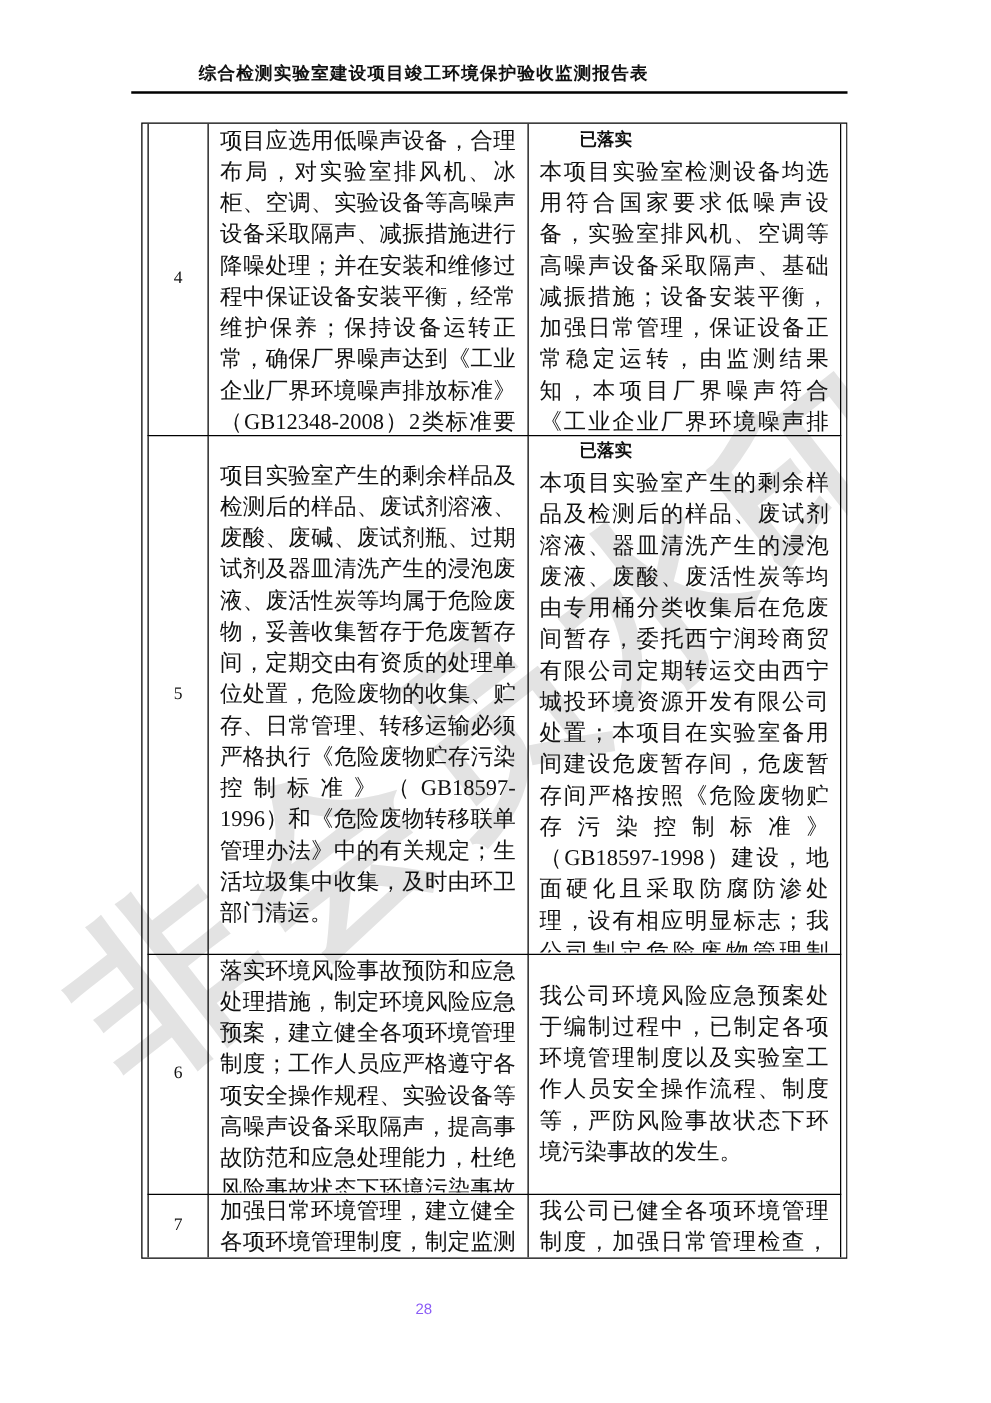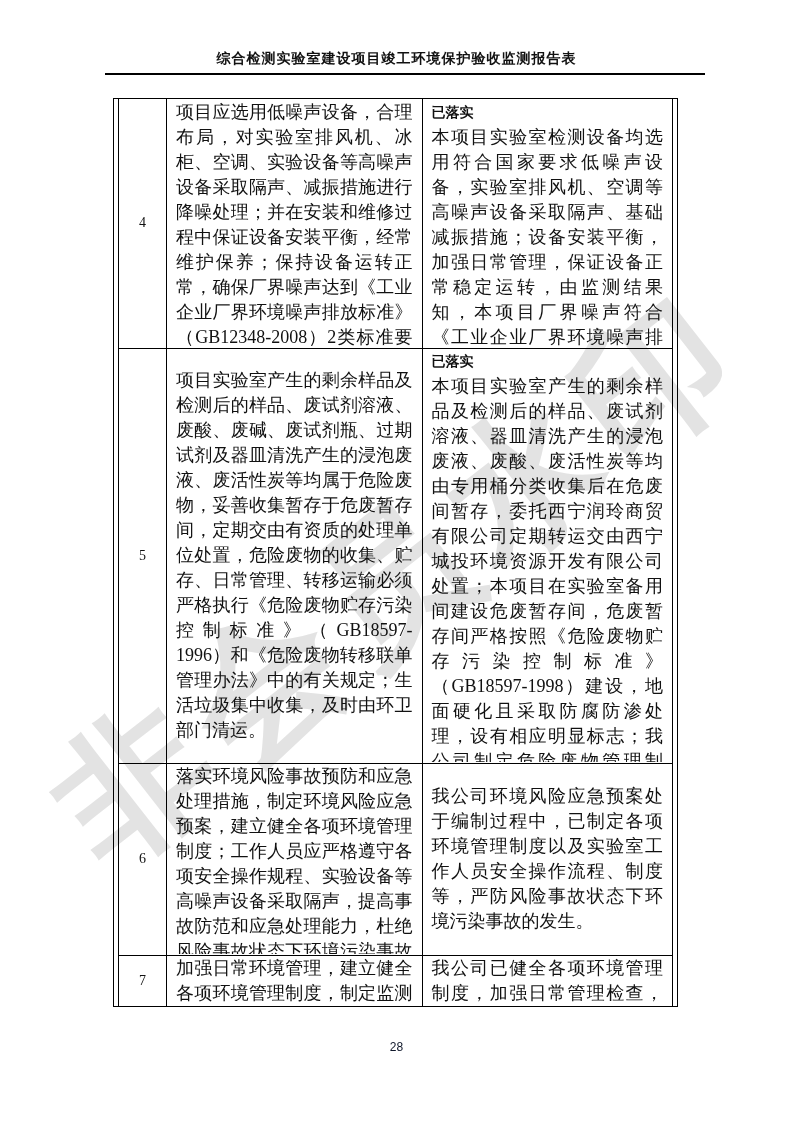--- a/index.html
+++ b/index.html
@@ -1,19 +1,19 @@
 <!DOCTYPE html>
 <html><head>
 <meta charset="utf-8">
 <style>
   * { margin: 0; padding: 0; box-sizing: border-box; }
   html, body { width: 793px; height: 1122px; background: #ffffff; position: relative;
     font-family: "Liberation Serif", "DejaVu Serif", serif; color: #111; }
 
-  .page { position: absolute; inset: 0; width: 793px; height: 1122px; background: #fff; overflow: hidden; }
+  .page { position: absolute; inset: 0; width: 678px; height: 1122px; background: #fff; overflow: hidden; }
 
   .doc-title { position: absolute; top: 50px; left: 0; width: 100%; text-align: center;
     font-size: 14px; font-weight: bold; letter-spacing: 1px; z-index: 2; }
 
   .header-rule { position: absolute; top: 73px; left: 105px; width: 600px; height: 2px;
     background: #000; z-index: 2; }
 
   .watermark { position: absolute; left: 70px; top: 330px; width: 660px; height: 500px;
     display: flex; align-items: center; justify-content: center;
     transform: rotate(-38deg); font-size: 150px; letter-spacing: 14px; white-space: nowrap;
@@ -27,24 +27,24 @@
   table.grid tr:first-child td { border-top: none; }
   table.grid tr:last-child td { border-bottom: none; }
 
   tr.r4 { height: 249px; } tr.r5 { height: 415px; } tr.r6 { height: 192px; } tr.r7 { height: 50px; }
 
   td.num-cell { text-align: center; font-size: 14px; }
   .cell-inner { overflow: hidden; padding: 0 9px; }
   .mh-249 { max-height: 247px; } .mh-415 { max-height: 413px; } .mh-192 { max-height: 190px; } .mh-50 { max-height: 50px; }
 
   .cell-text { font-size: 18px; line-height: 25px; text-align: justify; }
-  .status-label { font-size: 14px; line-height: 25px; font-weight: bold; text-align: left; }
+  .status-label { font-size: 14px; line-height: 25px; font-weight: bold; text-align: left; margin-left: 32px; }
 
   .page-number { position: absolute; top: 1040px; left: 0; width: 100%; text-align: center;
-    font-size: 12px; color: #0f172a; font-family: "Liberation Sans", sans-serif; z-index: 2; }
+    font-size: 12px; color: #8b5cf6; font-family: "Liberation Sans", sans-serif; z-index: 2; }
 </style>
 </head>
 <body>
 
 <div class="page">
 
   <div class="doc-title">综合检测实验室建设项目竣工环境保护验收监测报告表</div>
   <div class="header-rule"></div>
 
   <div class="watermark">非会员水印</div>

